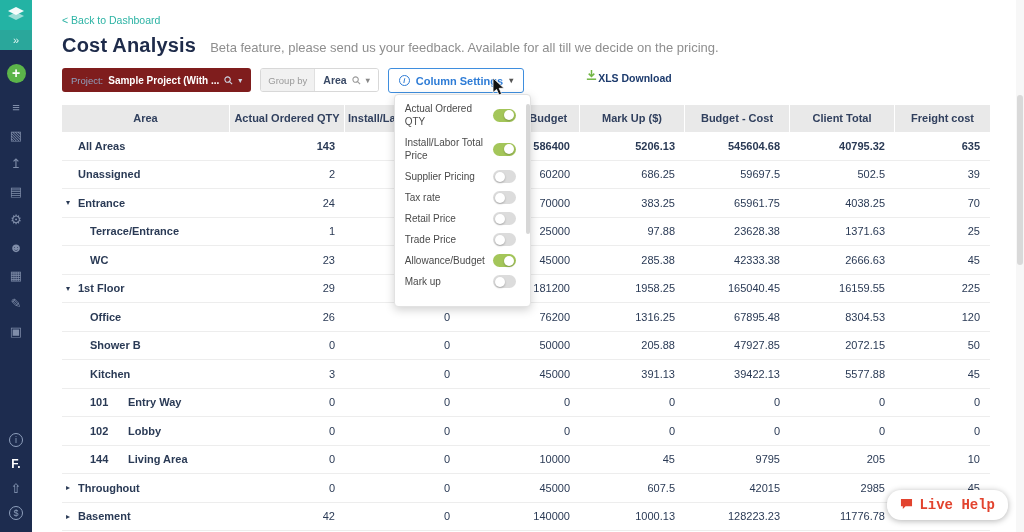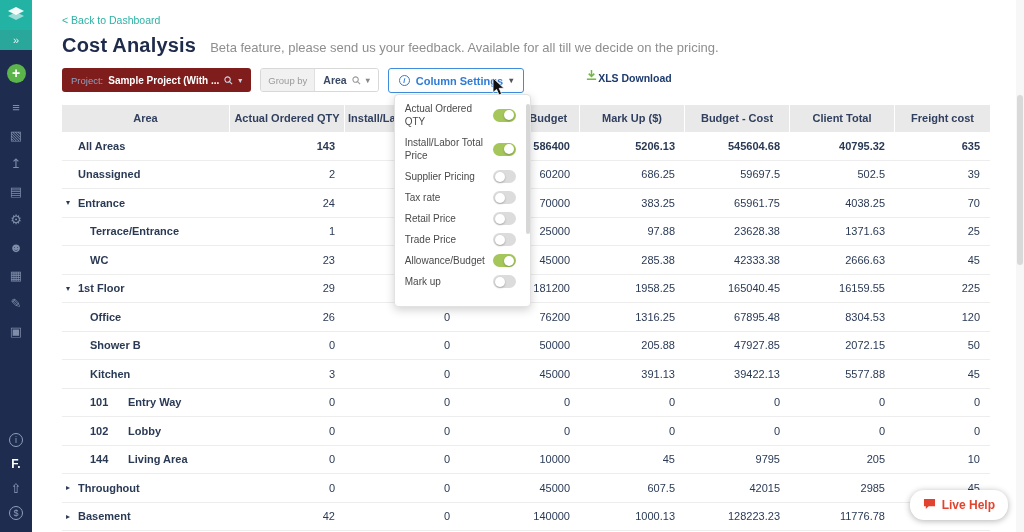--- a/index.html
+++ b/index.html
@@ -68,21 +68,21 @@
   .td.area[data-level="1"]{padding-left:28px}
   .arrowm{position:absolute;left:4px;width:11px;font-size:8px;color:#2a3a55;cursor:pointer}
   .roomnum{display:inline-block;font-weight:bold}
   .roomnum:not(:empty){width:38px}
   .aname{font-weight:bold;white-space:nowrap}
 
   
   .vscroll{position:absolute;right:0;top:0;width:8px;height:532px;background:#f7f7f7}
   .vthumb{position:absolute;right:1px;top:95px;width:6px;height:170px;border-radius:3px;background:#d9d9d9;cursor:pointer}
   .livehelp{position:absolute;right:16px;bottom:12px;display:flex;align-items:center;gap:6px;background:#fff;border-radius:14px;padding:6px 13px;box-shadow:0 1px 6px rgba(0,0,0,.3);cursor:pointer;z-index:40}
-  .lhtext{color:#e2432e;font-size:12px;font-weight:bold;font-family:Liberation Sans, sans-serif;white-space:nowrap}
+  .lhtext{color:#e2432e;font-size:14px;font-weight:bold;font-family:Liberation Mono, monospace;white-space:nowrap}
   .cursor{position:absolute;left:104px;top:9px;z-index:50;pointer-events:none}
 </style>
 </head>
 <body>
 
 <div class="screen">
 
   <aside class="sidebar">
     <div class="logo">
       <svg width="18" height="16" viewBox="0 0 18 16">

